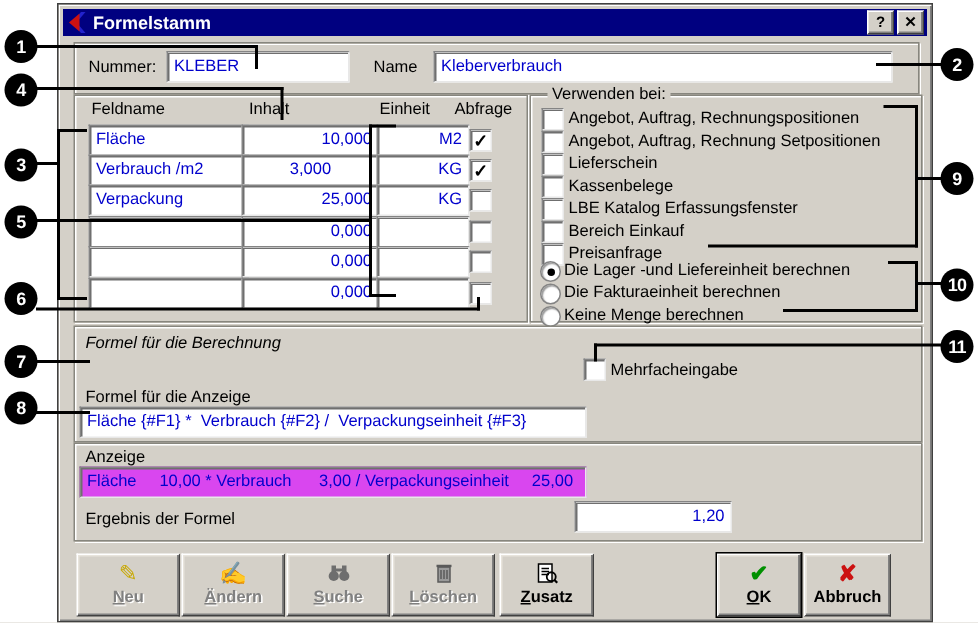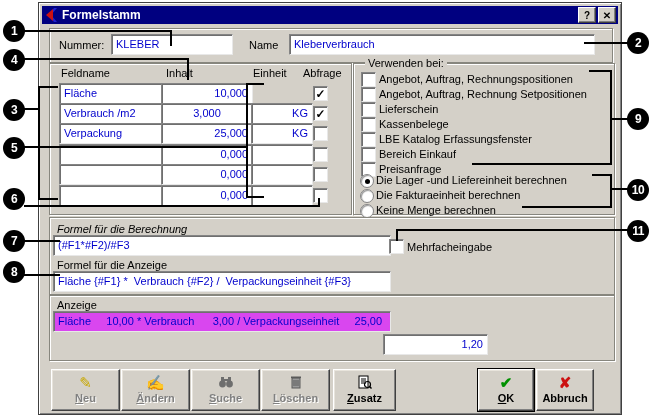--- a/index.html
+++ b/index.html
@@ -98,20 +98,21 @@
   <div class="abs sunken field blue" style="left:250px;top:31px;width:296px;">Kleberverbrauch</div>
 
   <div class="abs grp" style="left:10px;top:60px;width:301px;height:150px;"></div>
   <div class="abs lbl" style="left:22px;top:64px;">Feldname</div>
   <div class="abs lbl" style="left:127px;top:64px;">Inhalt</div>
   <div class="abs lbl" style="left:214px;top:64px;">Einheit</div>
   <div class="abs lbl" style="left:264px;top:64px;">Abfrage</div>
 
   <div class="abs sunken field blue" style="left:20px;top:80px;width:97px;">Fläche</div>
   <div class="abs sunken field blue right" style="left:122px;top:80px;width:82px;">10,000</div>
+  <div class="abs sunken field blue right" style="left:212px;top:80px;width:52px;">M2</div>
   <span class="abs cb on" style="left:274px;top:83px;"></span>
 
   <div class="abs sunken field blue" style="left:20px;top:100px;width:97px;">Verbrauch /m2</div>
   <div class="abs sunken field blue right" style="left:122px;top:100px;width:82px;text-align:center;">3,000</div>
   <div class="abs sunken field blue right" style="left:212px;top:100px;width:52px;">KG</div>
   <span class="abs cb on" style="left:274px;top:103px;"></span>
 
   <div class="abs sunken field blue" style="left:20px;top:120px;width:97px;">Verpackung</div>
   <div class="abs sunken field blue right" style="left:122px;top:120px;width:82px;">25,000</div>
   <div class="abs sunken field blue right" style="left:212px;top:120px;width:52px;">KG</div>
@@ -152,29 +153,29 @@
 
   <span class="abs rb on" style="left:321px;top:171px;"></span>
   <div class="abs lbl" style="left:337px;top:171px;">Die Lager -und Liefereinheit berechnen</div>
   <span class="abs rb" style="left:321px;top:186px;"></span>
   <div class="abs lbl" style="left:337px;top:186px;">Die Fakturaeinheit berechnen</div>
   <span class="abs rb" style="left:321px;top:201px;"></span>
   <div class="abs lbl" style="left:337px;top:201px;">Keine Menge berechnen</div>
 
   <div class="abs grp" style="left:10px;top:214px;width:564px;height:76px;"></div>
   <div class="abs lbl" style="left:18px;top:220px;font-style:italic;">Formel für die Berechnung</div>
-  <div class="abs sunken field blue" style="left:14px;top:232px;width:328px;">(#F1*#F2)/#F3</div>
   <span class="abs cb" style="left:350px;top:236px;"></span>
   <div class="abs lbl" style="left:368px;top:238px;">Mehrfacheingabe</div>
   <div class="abs lbl" style="left:18px;top:256px;">Formel für die Anzeige</div>
   <div class="abs sunken field blue pre" style="left:14px;top:268px;width:328px;">Fläche {#F1} *  Verbrauch {#F2} /  Verpackungseinheit {#F3}</div>
 
   <div class="abs grp" style="left:10px;top:292px;width:564px;height:64px;"></div>
   <div class="abs lbl" style="left:18px;top:296px;">Anzeige</div>
   <div class="abs sunken field blue pre" style="left:14px;top:308px;width:328px;background:#d946ef;">Fläche     10,00 * Verbrauch      3,00 / Verpackungseinheit     25,00</div>
+  <div class="abs lbl" style="left:18px;top:337px;">Ergebnis der Formel</div>
   <div class="abs sunken field blue right" style="left:344px;top:331px;width:95px;">1,20</div>
 
   <div class="abs btn disabled" style="left:12px;width:67px;">
     <span class="bicon pencil">✎</span>
     <span class="blabel"><span class="u">N</span><span>eu</span></span>
   </div>
   <div class="abs btn disabled" style="left:82px;width:67px;">
     <span class="bicon hand">✍</span>
     <span class="blabel"><span class="u">Ä</span><span>ndern</span></span>
   </div>

